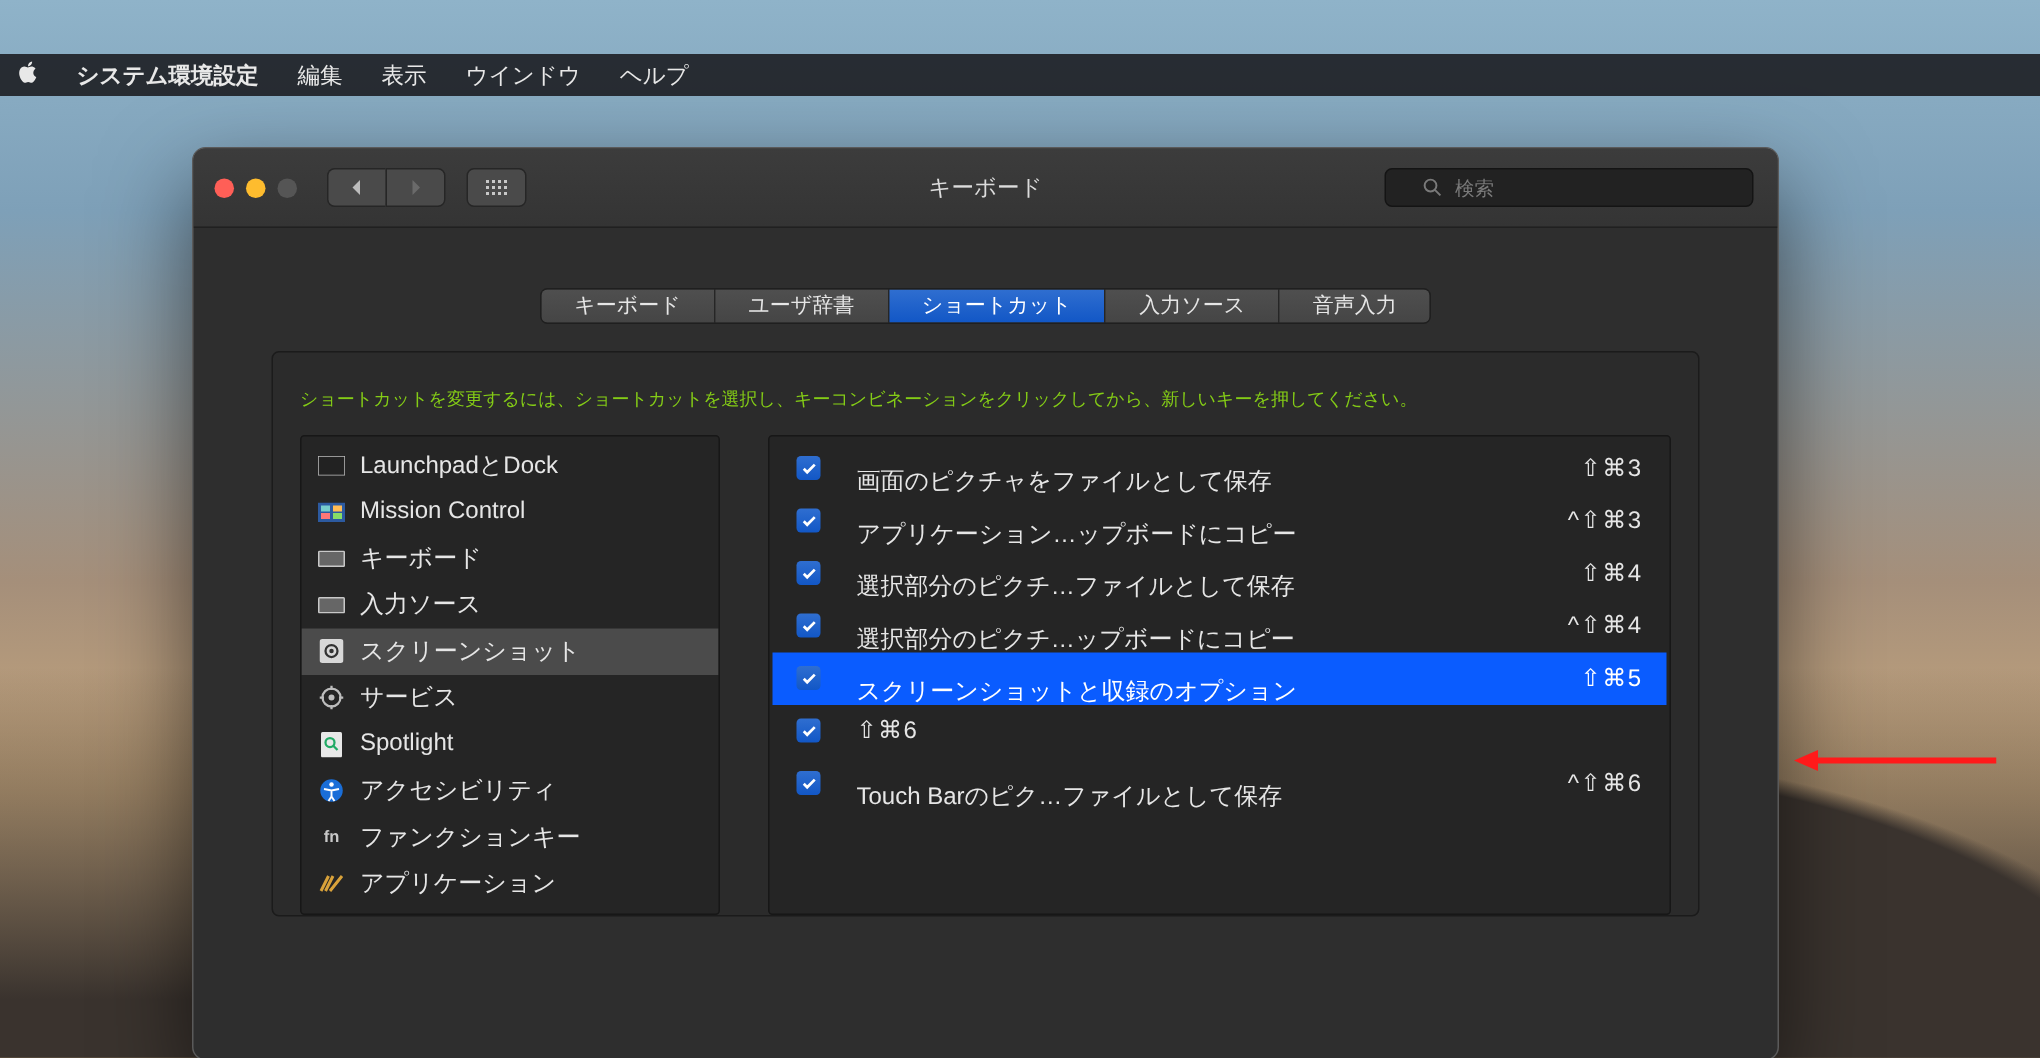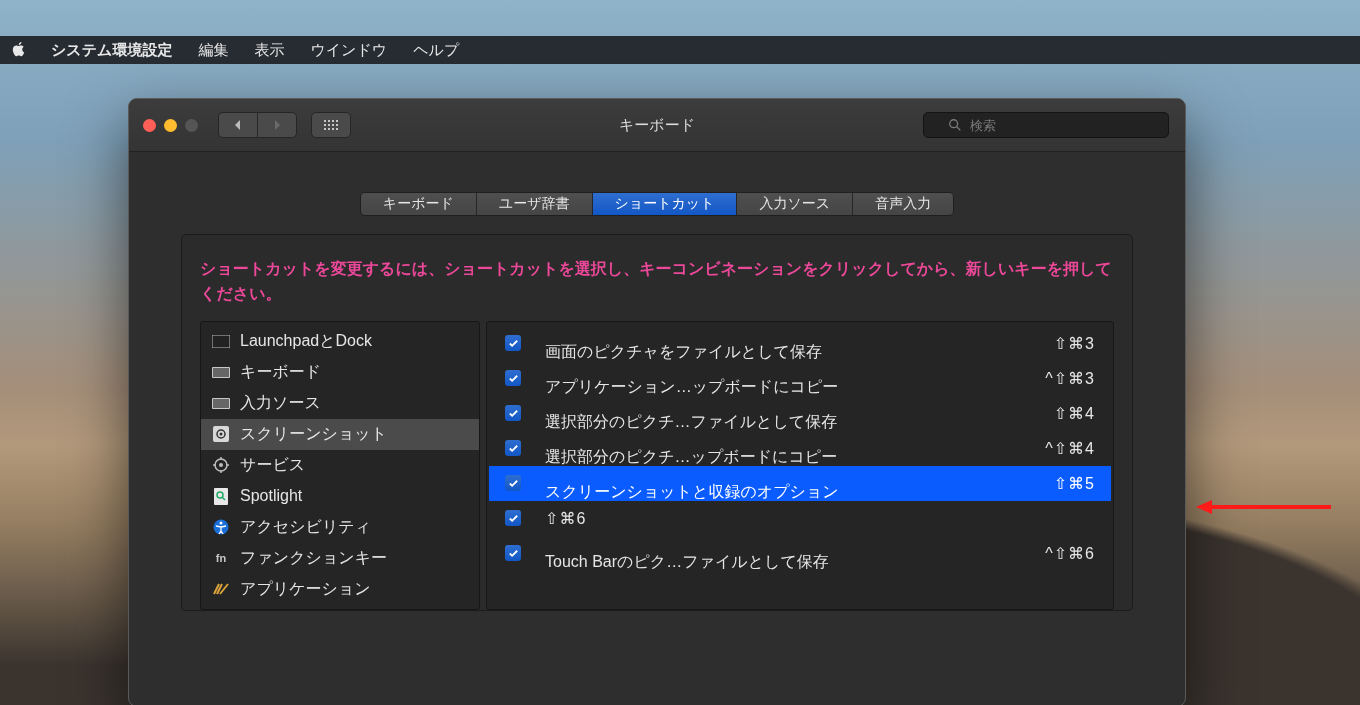--- a/index.html
+++ b/index.html
@@ -32,22 +32,22 @@
   .searchbox input{flex:1;background:transparent;border:0;outline:0;color:#c8c8c8;font-size:13px;}
   .searchbox input::placeholder{color:#7a7a7a;}
   
   .tabbar{display:flex;justify-content:center;margin:40px 0 18px;}
   .tabs{display:flex;border-radius:5px;overflow:hidden;border:1px solid #1f1f1f;}
   .tab{height:22px;padding:0 22px;display:flex;align-items:center;font-size:14px;background:linear-gradient(#4f4f4f,#454545);color:#e6e6e6;cursor:default;border-right:1px solid #262626;}
   .tab:last-child{border-right:0;}
   .tab.active{background:linear-gradient(#2f6ed0,#1257c6);color:#fff;}
   
   .content{margin:0 52px;border:1px solid #1b1b1b;background:#2b2b2b;border-radius:5px;padding:22px 18px 0;}
-  .instr{color:#ec4899;font-size:16px;line-height:1.55;margin:0 0 14px;font-weight:bold;}
-  .cols{display:flex;gap:6px;}
+  .instr{color:#84cc16;font-size:12px;line-height:1.55;margin:0 0 14px;}
+  .cols{display:flex;gap:32px;}
   .listbox{border:1px solid #171717;background:#252525;border-radius:3px;overflow:hidden;}
   .sidebar{width:278px;padding:4px 0;}
   .srow{height:31px;display:flex;align-items:center;padding:0 10px;color:#e6e6e6;font-size:16px;cursor:default;}
   .srow.sel{background:#4b4b4b;}
   .srow .sicon{width:20px;height:16px;margin-right:9px;display:flex;align-items:center;justify-content:center;flex:0 0 auto;}
   .rpanel{flex:1;padding:4px 2px;}
   .rrow{height:35px;display:flex;align-items:center;padding:0 16px;color:#e6e6e6;font-size:16px;}
   .rrow.sel{background:#0a5cff;color:#fff;}
   .chk{width:16px;height:16px;border-radius:3px;background:linear-gradient(#2f6ed0,#1257c6);display:flex;align-items:center;justify-content:center;margin-right:24px;flex:0 0 auto;}
   .chk svg{width:11px;height:11px;}
@@ -141,20 +141,32 @@
             <span class="sicon">
               <svg width="18" height="13" viewBox="0 0 18 13">
                 <rect x="0" y="0" width="18" height="13" fill="none" stroke="#bdbdbd"></rect>
                 <rect x="1" y="1" width="16" height="11" fill="#222"></rect>
               </svg>
             </span>
             <span>LaunchpadとDock</span>
           </div>
           <div class="srow">
             <span class="sicon">
+              <svg width="18" height="13" viewBox="0 0 18 13">
+                <rect width="18" height="13" fill="#2c5aa0"></rect>
+                <rect x="2" y="2" width="6" height="4" fill="#7cc"></rect>
+                <rect x="10" y="2" width="6" height="4" fill="#fb5"></rect>
+                <rect x="2" y="7" width="6" height="4" fill="#f77"></rect>
+                <rect x="10" y="7" width="6" height="4" fill="#8d6"></rect>
+              </svg>
+            </span>
+            <span>Mission Control</span>
+          </div>
+          <div class="srow">
+            <span class="sicon">
               <svg width="18" height="11" viewBox="0 0 18 11">
                 <rect width="18" height="11" rx="1" fill="#c8c8c8"></rect>
                 <rect x="1" y="1" width="16" height="9" fill="#666"></rect>
               </svg>
             </span>
             <span>キーボード</span>
           </div>
           <div class="srow">
             <span class="sicon">
               <svg width="18" height="11" viewBox="0 0 18 11">

